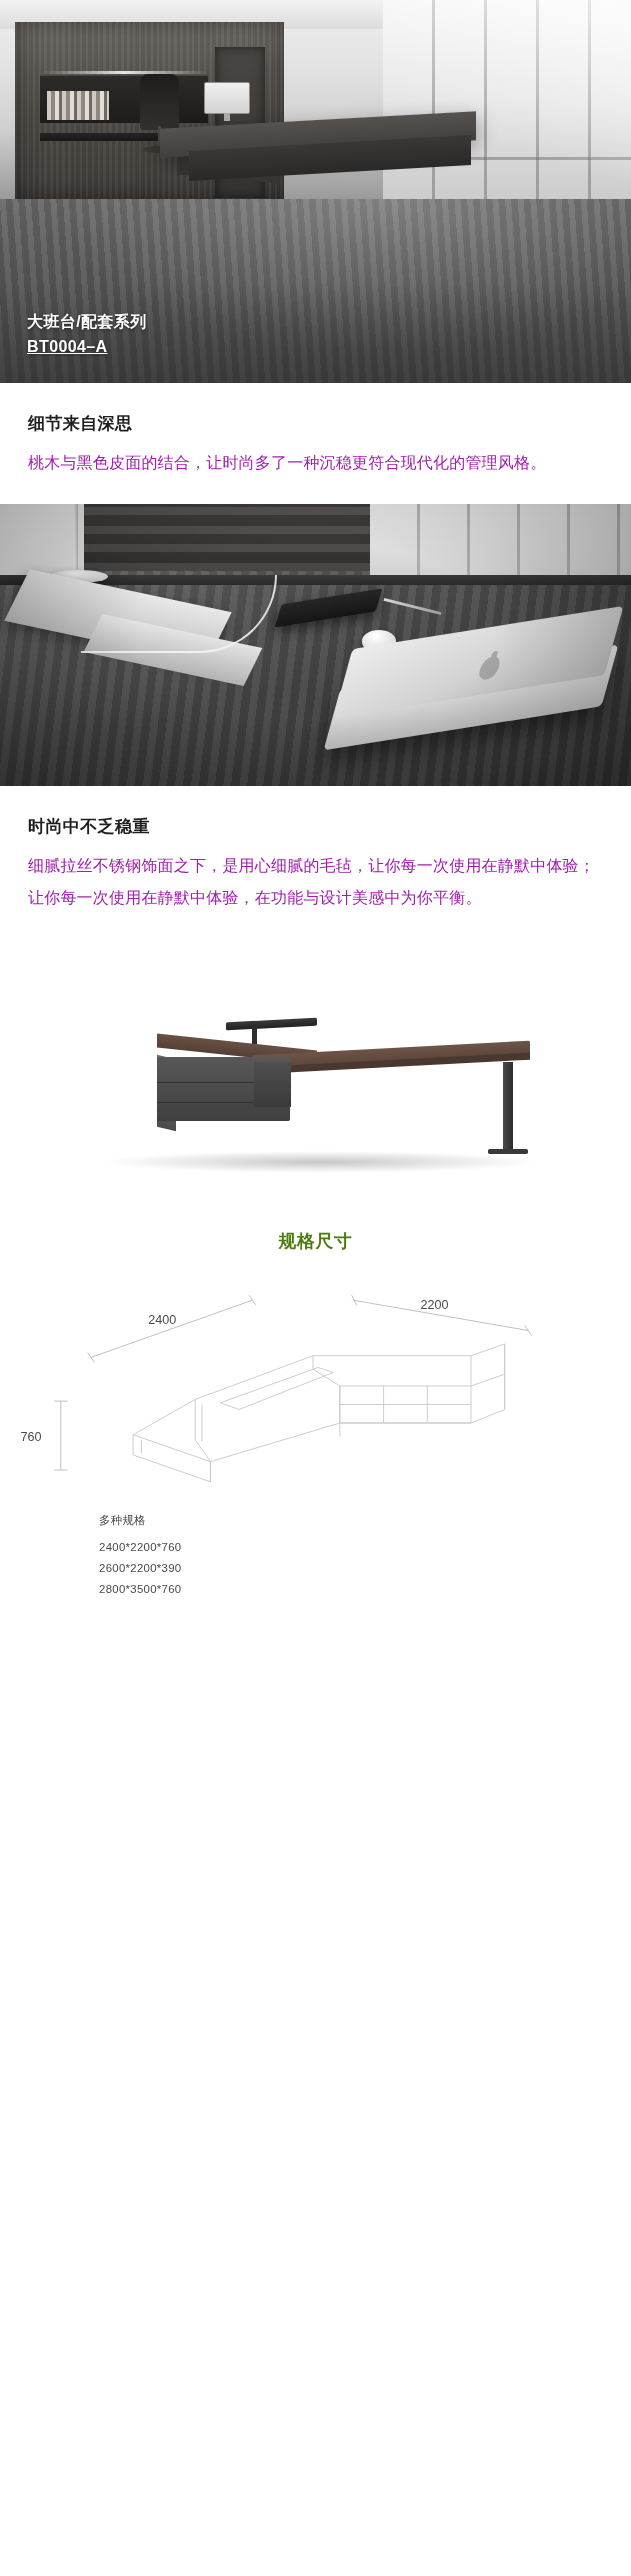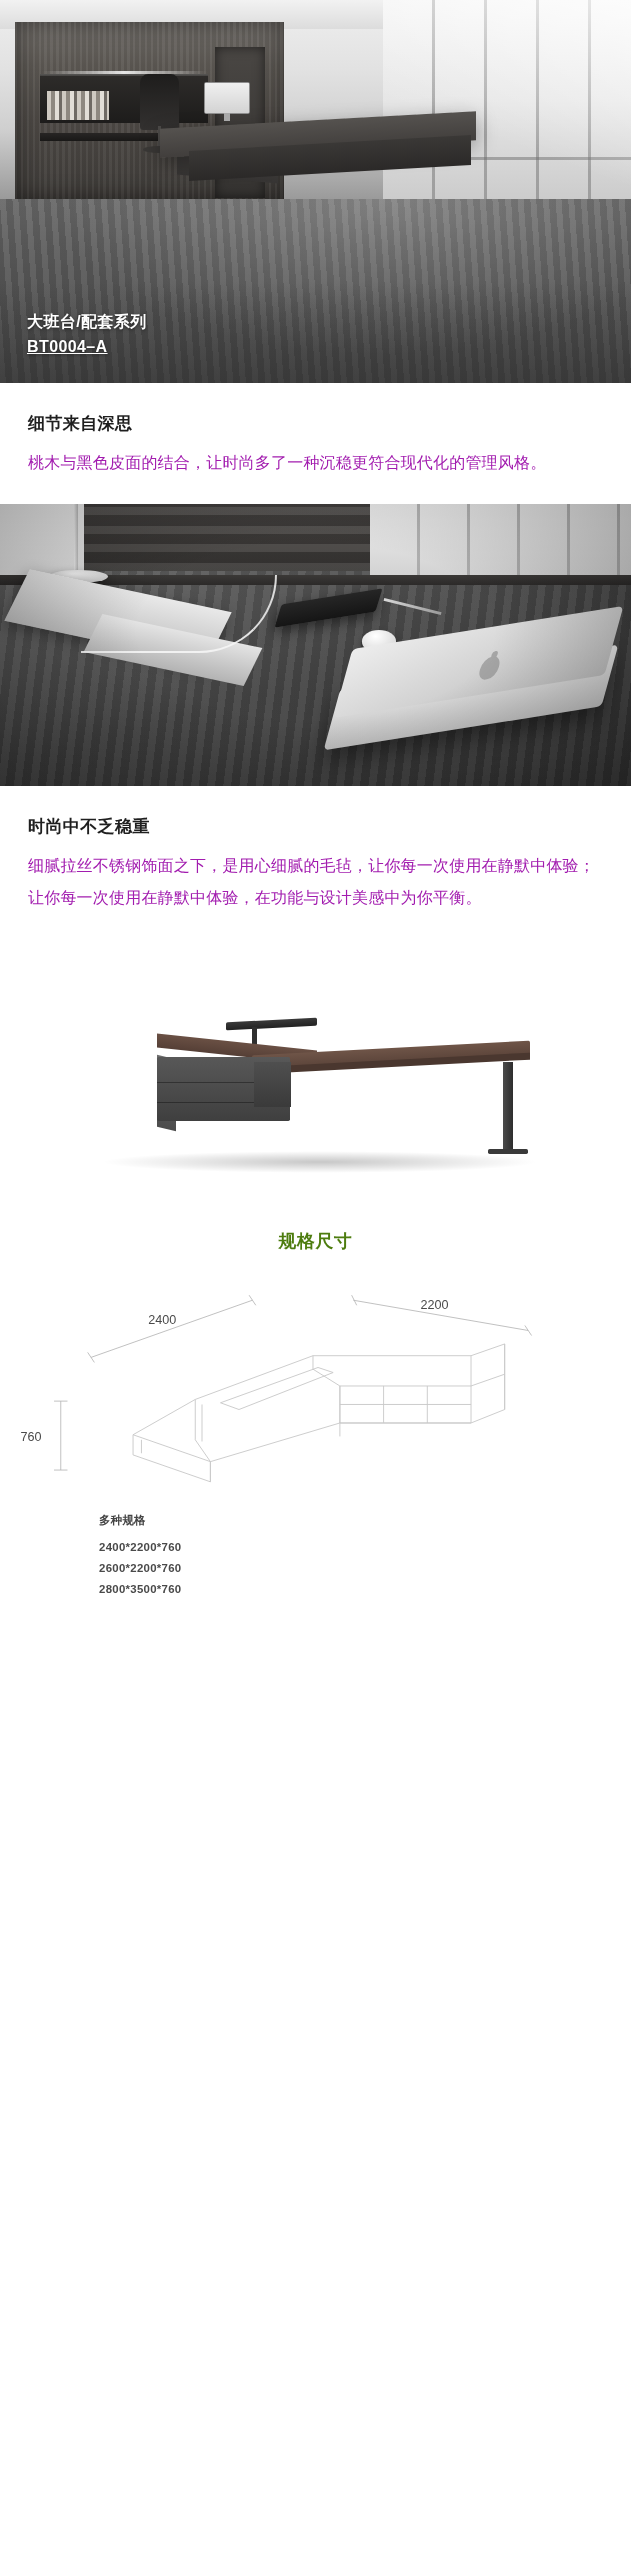--- a/index.html
+++ b/index.html
@@ -370,21 +370,20 @@
   }
   .spec-diagram {
     position: relative;
     width: 631px;
     height: 227px;
     margin: 0;
   }
   .spec-diagram svg { display:block; }
   .spec-list {
     padding: 11.8px 0 50px 99px;
-    font-weight: bold;
   }
   .spec-list .lbl {
     font-size: 11.4px;
     color: #444;
     margin-bottom: 8.4px;
     letter-spacing: 0.3px;
   }
   .spec-list .row {
     font-size: 11.4px;
     color: #4a4a4a;
@@ -530,18 +529,18 @@
         <text x="176" y="58">2400</text>
         <text x="500" y="40">2200</text>
         <text x="24" y="198">760</text>
       </g>
     </svg>
   </div>
 
   <div class="spec-list">
     <div class="lbl">多种规格</div>
     <div class="row">2400*2200*760</div>
-    <div class="row">2600*2200*760</div>
+    <div class="row">2600*2200*390</div>
     <div class="row">2800*3500*760</div>
   </div>
 
 </div>
 
 
 </body></html>

